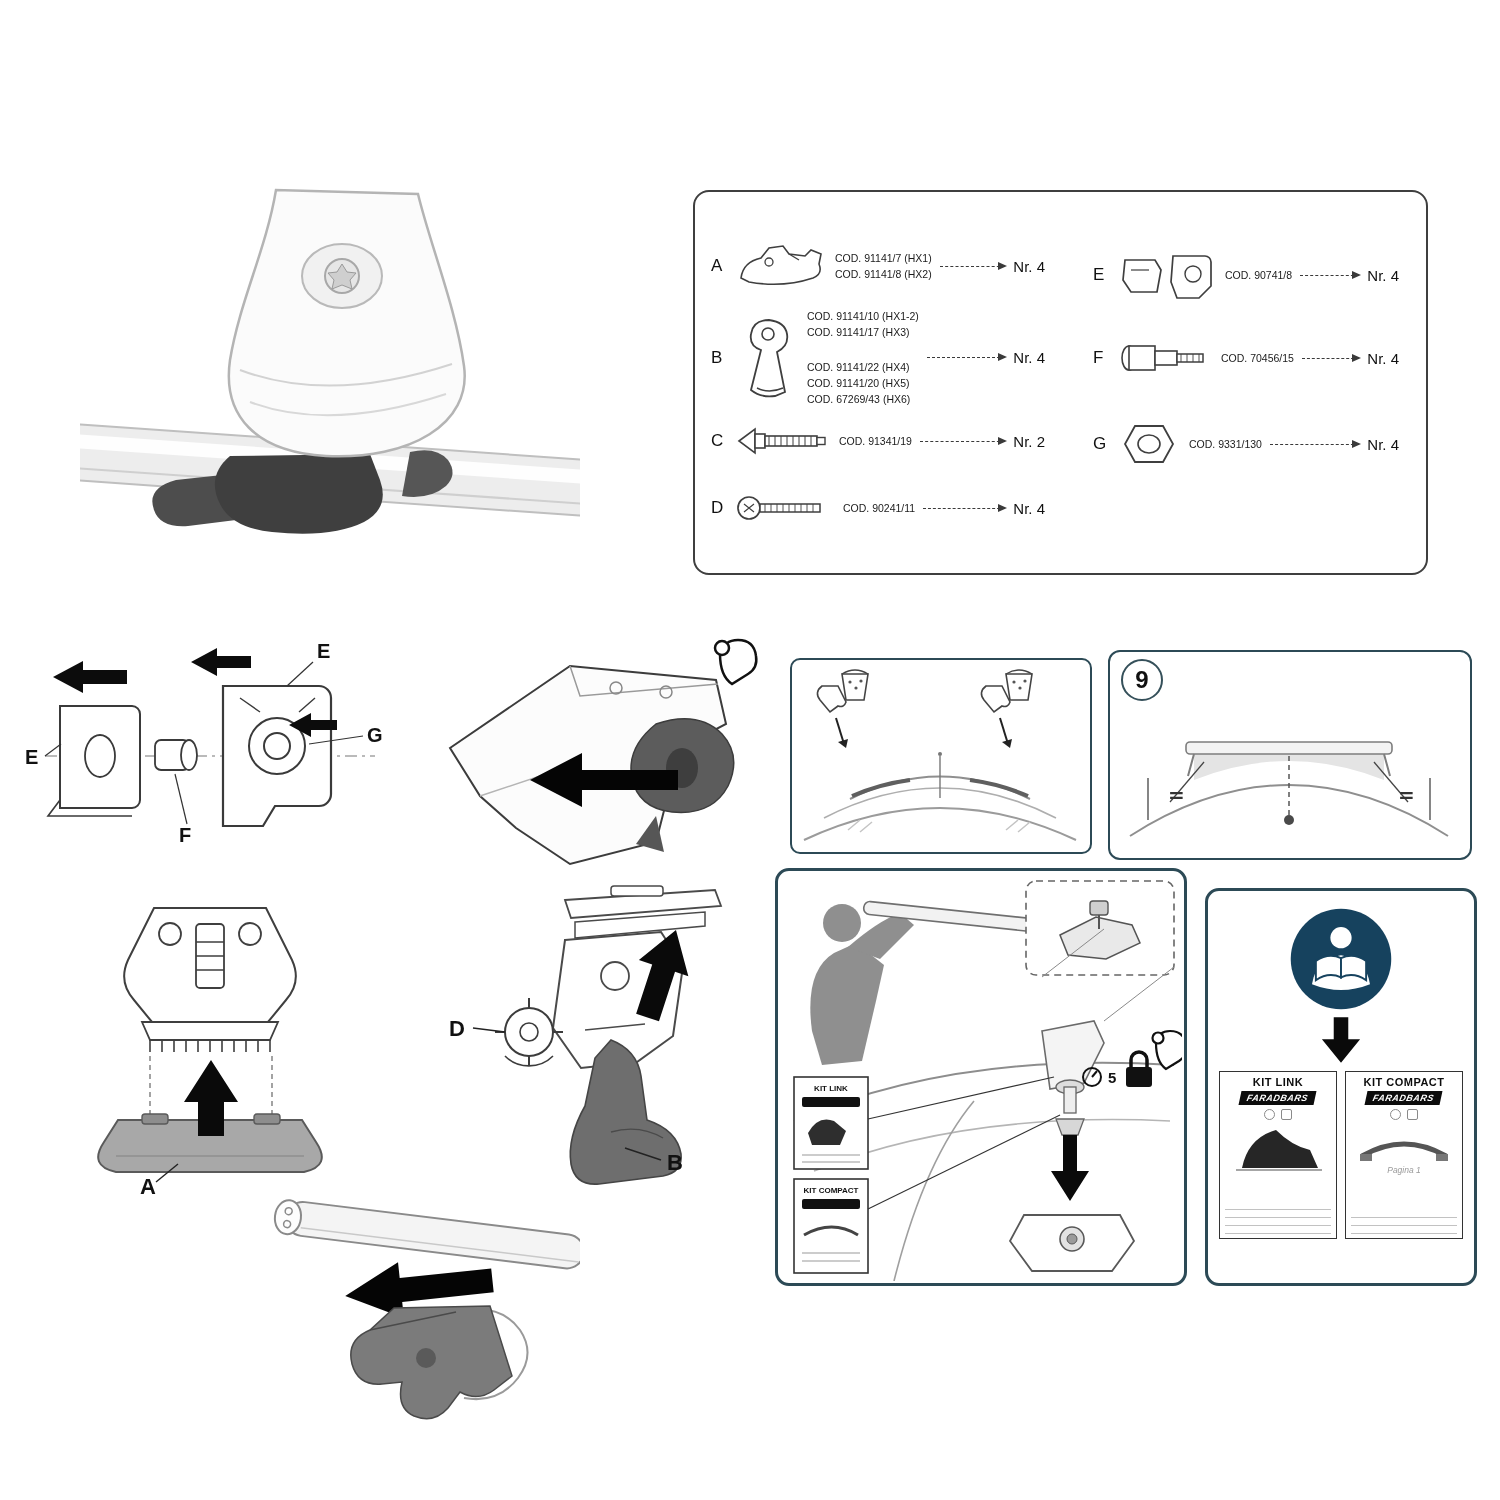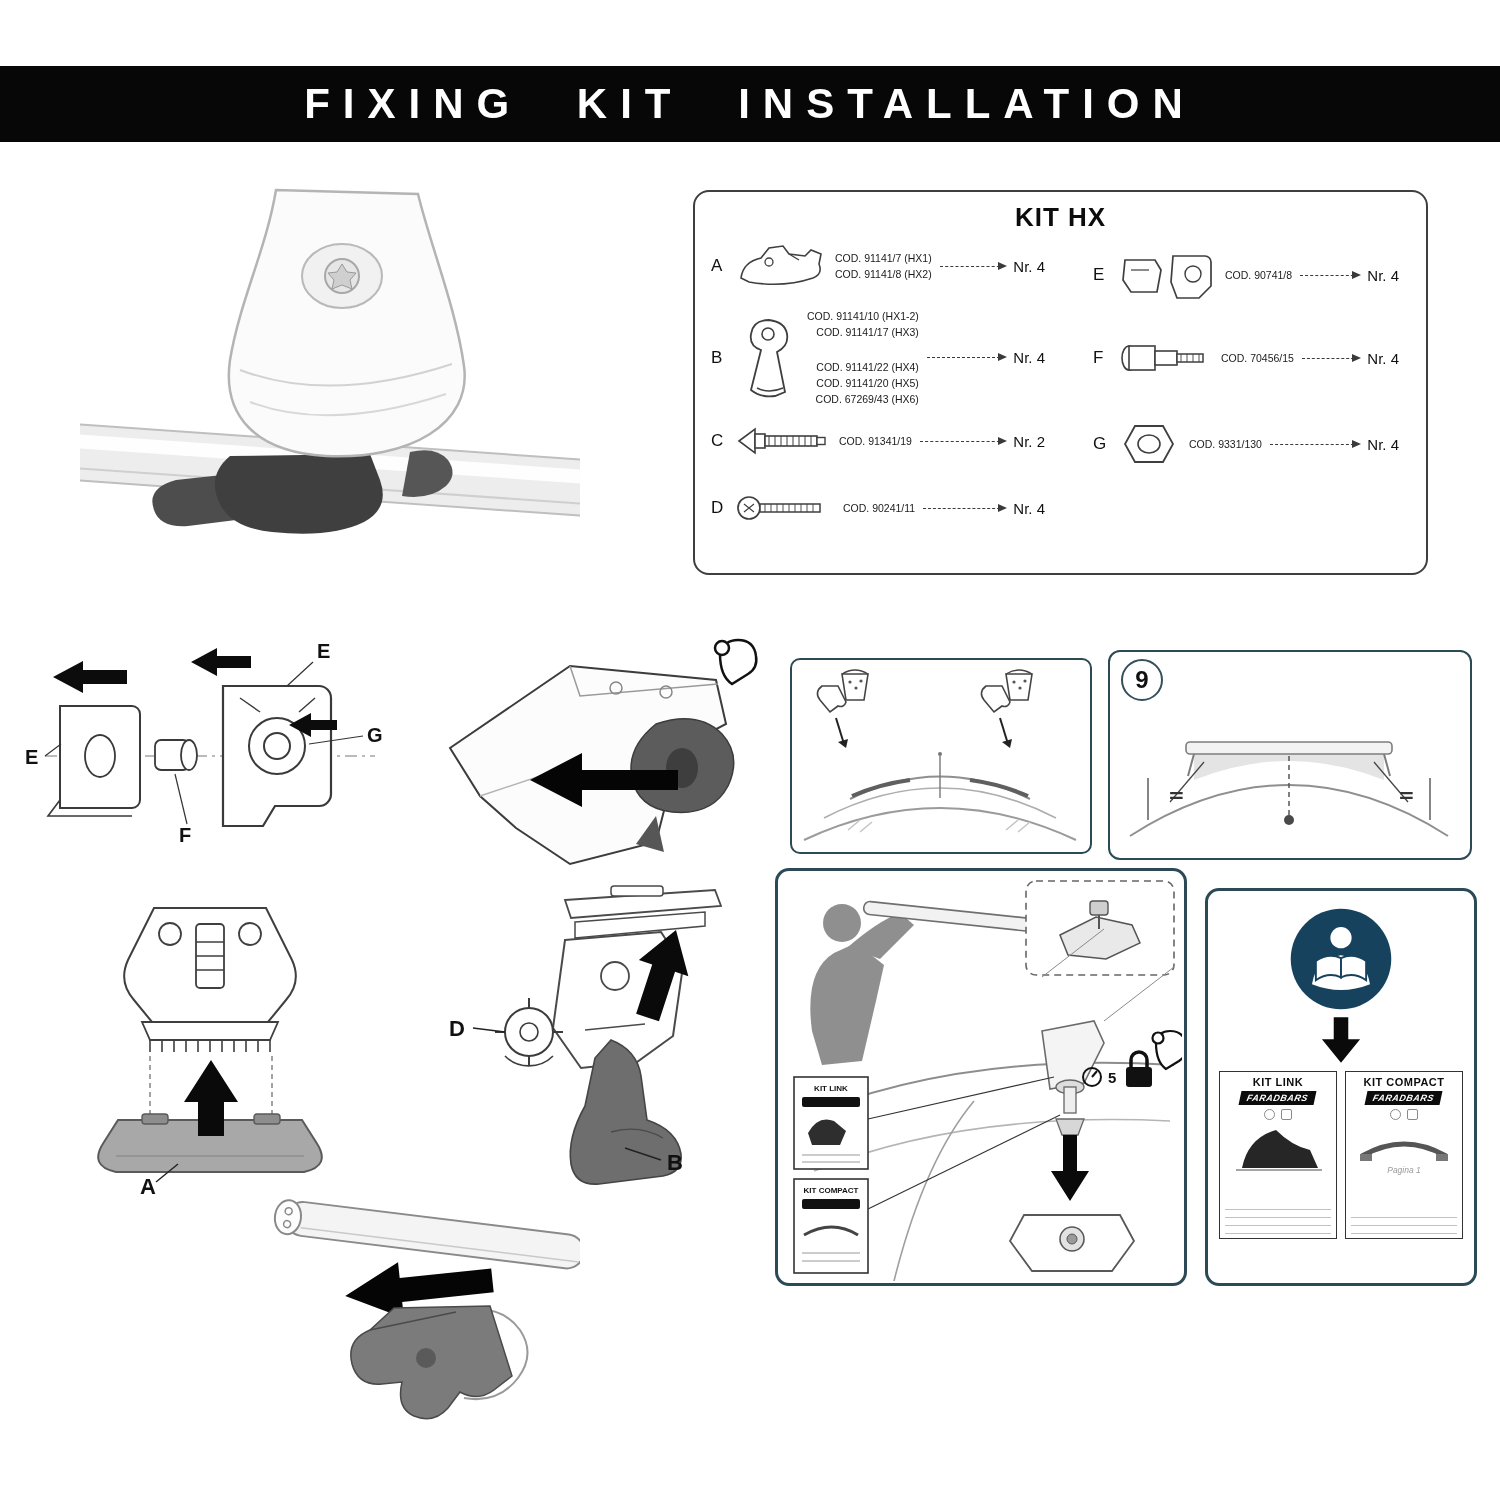--- a/index.html
+++ b/index.html
@@ -14,21 +14,21 @@
 
   .abs{position:absolute;}
 
   
   .kit-box{position:absolute;left:693px;top:190px;width:735px;height:385px;
            border:2px solid #3f3f3f;border-radius:16px;background:#fff;}
   .kit-title{position:absolute;top:10px;left:0;width:100%;text-align:center;
              font-size:26px;font-weight:700;letter-spacing:1px;color:#0c0c0c;}
   .kit-row{position:absolute;display:flex;align-items:center;gap:8px;}
   .kit-letter{font-size:17px;color:#111;width:16px;flex:none;}
-  .code-col{display:flex;flex-direction:column;align-items:flex-end;}
+  .code-col{display:flex;flex-direction:column;}
   .code{font-size:10.5px;color:#1a1a1a;white-space:nowrap;line-height:1.55;}
   .gap-top{margin-top:18px;}
   .leader{flex:1;min-width:30px;border-top:1.6px dashed #3a3a3a;position:relative;height:0;}
   .leader::after{content:"";position:absolute;right:-2px;top:-5px;width:0;height:0;
                  border-left:9px solid #3a3a3a;border-top:4.5px solid transparent;border-bottom:4.5px solid transparent;}
   .qty{font-size:15px;color:#111;flex:none;}
 
   
   .panel{position:absolute;background:#fff;border:2.5px solid #2c4a56;}
 
@@ -58,23 +58,20 @@
   
   .omac-logo{position:absolute;left:1262px;top:1376px;font-size:64px;font-weight:800;letter-spacing:-1px;line-height:1;}
   .omac-om{color:#0d2436;}
   .omac-ac{color:#e4251f;}
 </style>
 </head>
 <body>
 
 <div id="page">
 
-  <div class="band">
-    <div class="band-title">FIXING KIT INSTALLATION</div>
-  </div>
 
   <div class="abs" style="left:80px;top:180px;width:500px;height:395px;">
     <svg width="500" height="395" viewBox="0 0 500 395">
       <g transform="rotate(4 250 290)">
         <rect x="-30" y="262" width="560" height="56" rx="28" fill="#ededed" stroke="#bfbfbf" stroke-width="2"></rect>
         <rect x="-20" y="272" width="540" height="14" rx="7" fill="#ffffff" opacity="0.9"></rect>
         <line x1="-30" y1="306" x2="530" y2="306" stroke="#cfcfcf" stroke-width="2"></line>
       </g>
       <path d="M96 300 q-30 8 -22 30 q6 18 34 16 l48 -6 q20 -2 18 -22 l-4 -26 z" fill="#4d4d4d"></path>
       <path d="M150 276 q-24 20 -10 48 q12 24 52 28 q60 6 92 -10 q26 -14 16 -42 l-10 -26 z" fill="#3f3f3f"></path>
@@ -82,21 +79,20 @@
       <path d="M196 10 C 186 70 160 120 150 180 C 142 236 176 272 246 276 C 330 280 392 244 384 186 C 376 128 350 64 338 14 Z" fill="#fbfbfb" stroke="#b4b4b4" stroke-width="2.5"></path>
       <path d="M160 190 q90 34 212 -6" fill="none" stroke="#d2d2d2" stroke-width="2"></path>
       <path d="M170 222 q80 30 196 -8" fill="none" stroke="#d8d8d8" stroke-width="2"></path>
       <ellipse cx="262" cy="96" rx="40" ry="32" fill="#f1f1f1" stroke="#b9b9b9" stroke-width="2"></ellipse>
       <circle cx="262" cy="96" r="17" fill="#e6e6e6" stroke="#a8a8a8" stroke-width="2"></circle>
       <path d="M262 84 l5 8 9 1 -6 7 2 9 -10 -4 -10 4 2 -9 -6 -7 9 -1 z" fill="#cfcfcf" stroke="#9a9a9a" stroke-width="1"></path>
     </svg>
   </div>
 
   <div class="kit-box">
-    <div class="kit-title">KIT HX</div>
 
     <div class="kit-row" style="left:16px;top:48px;width:334px;">
       <span class="kit-letter">A</span>
       <svg width="92" height="52" viewBox="0 0 92 52">
         <path d="M6 38 q2 -16 20 -20 l8 -10 14 -2 6 8 16 2 6 -6 10 4 -2 10 q4 10 -6 14 q-30 10 -64 4z" fill="#fff" stroke="#3f3f3f" stroke-width="1.6"></path>
         <circle cx="34" cy="22" r="4" fill="none" stroke="#3f3f3f" stroke-width="1.3"></circle>
         <path d="M54 14 l10 6" stroke="#3f3f3f" stroke-width="1.3"></path>
       </svg>
       <div class="code-col">
         <div class="code">COD. 91141/7 (HX1)</div>

